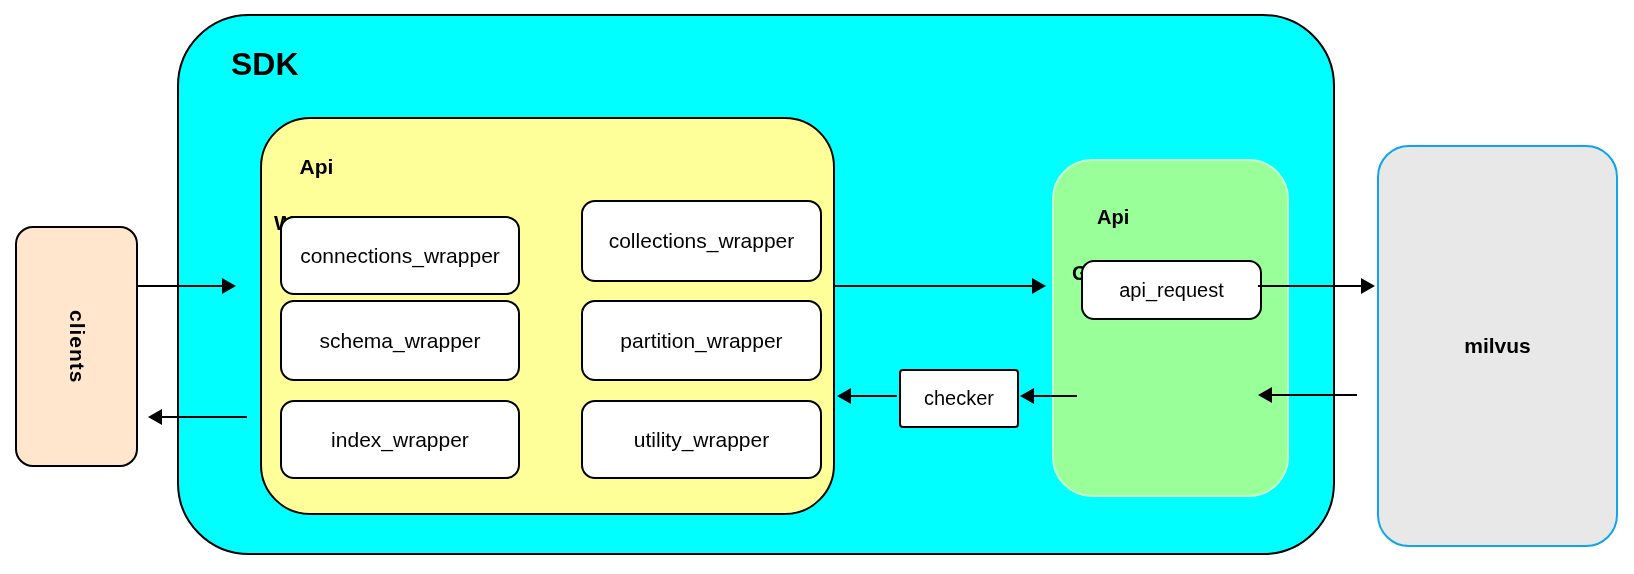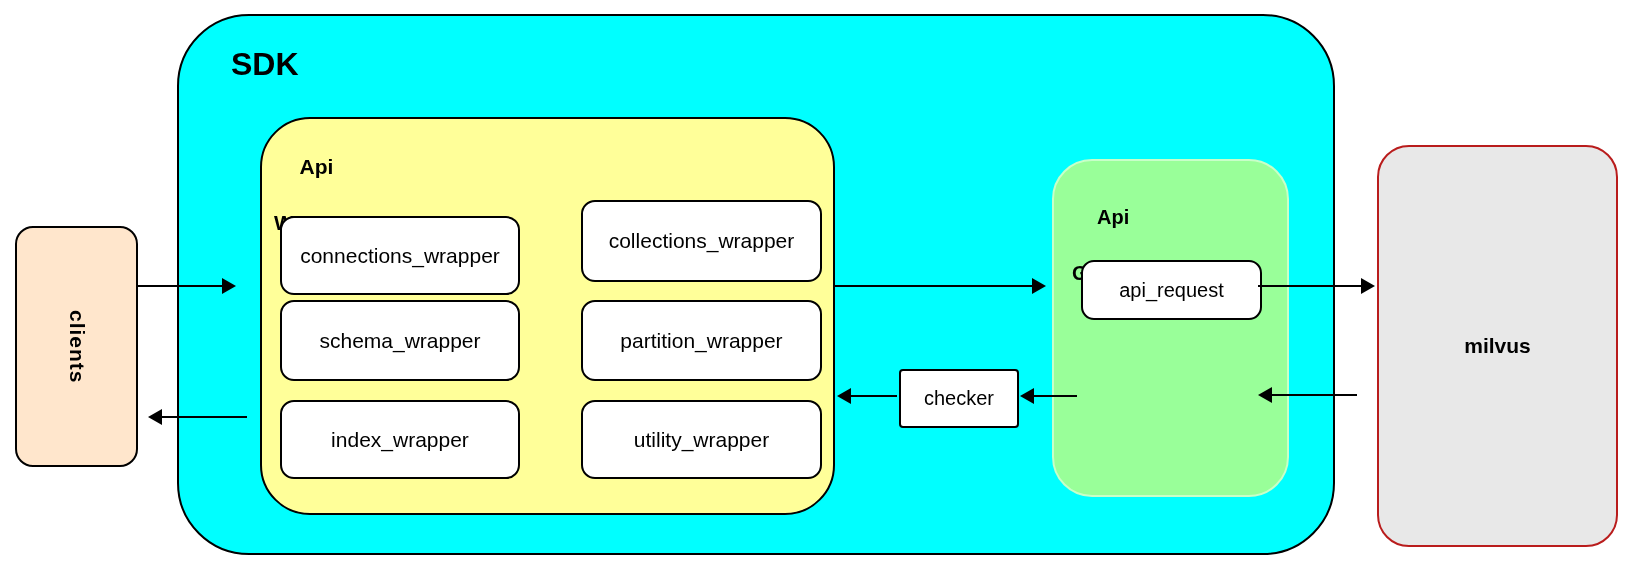--- a/index.html
+++ b/index.html
@@ -76,21 +76,21 @@
     background: #FFFFFF; border: 2px solid #000; border-radius: 13px;
     display: flex; align-items: center; justify-content: center;
     font-size: 20px;
   }
   .gw-request  { left: 27px; top: 99px;  width: 181px; height: 60px; }
   .gw-response { left: 27px; top: 210px; width: 180px; height: 58px; }
 
   
   .milvus {
     left: 1377px; top: 145px; width: 241px; height: 402px;
-    background: #E8E8E8; border: 2px solid #b91c1c; border-radius: 32px;
+    background: #E8E8E8; border: 2px solid #0ea5e9; border-radius: 32px;
     display: flex; align-items: center; justify-content: center;
     font-weight: bold; font-size: 21px; text-align: right;
   }
 
   
   .arrow-line { position: absolute; height: 2px; background: #000; }
   .arrow-head-right {
     position: absolute; width: 0; height: 0;
     border-top: 8px solid transparent; border-bottom: 8px solid transparent;
     border-left: 14px solid #000;

